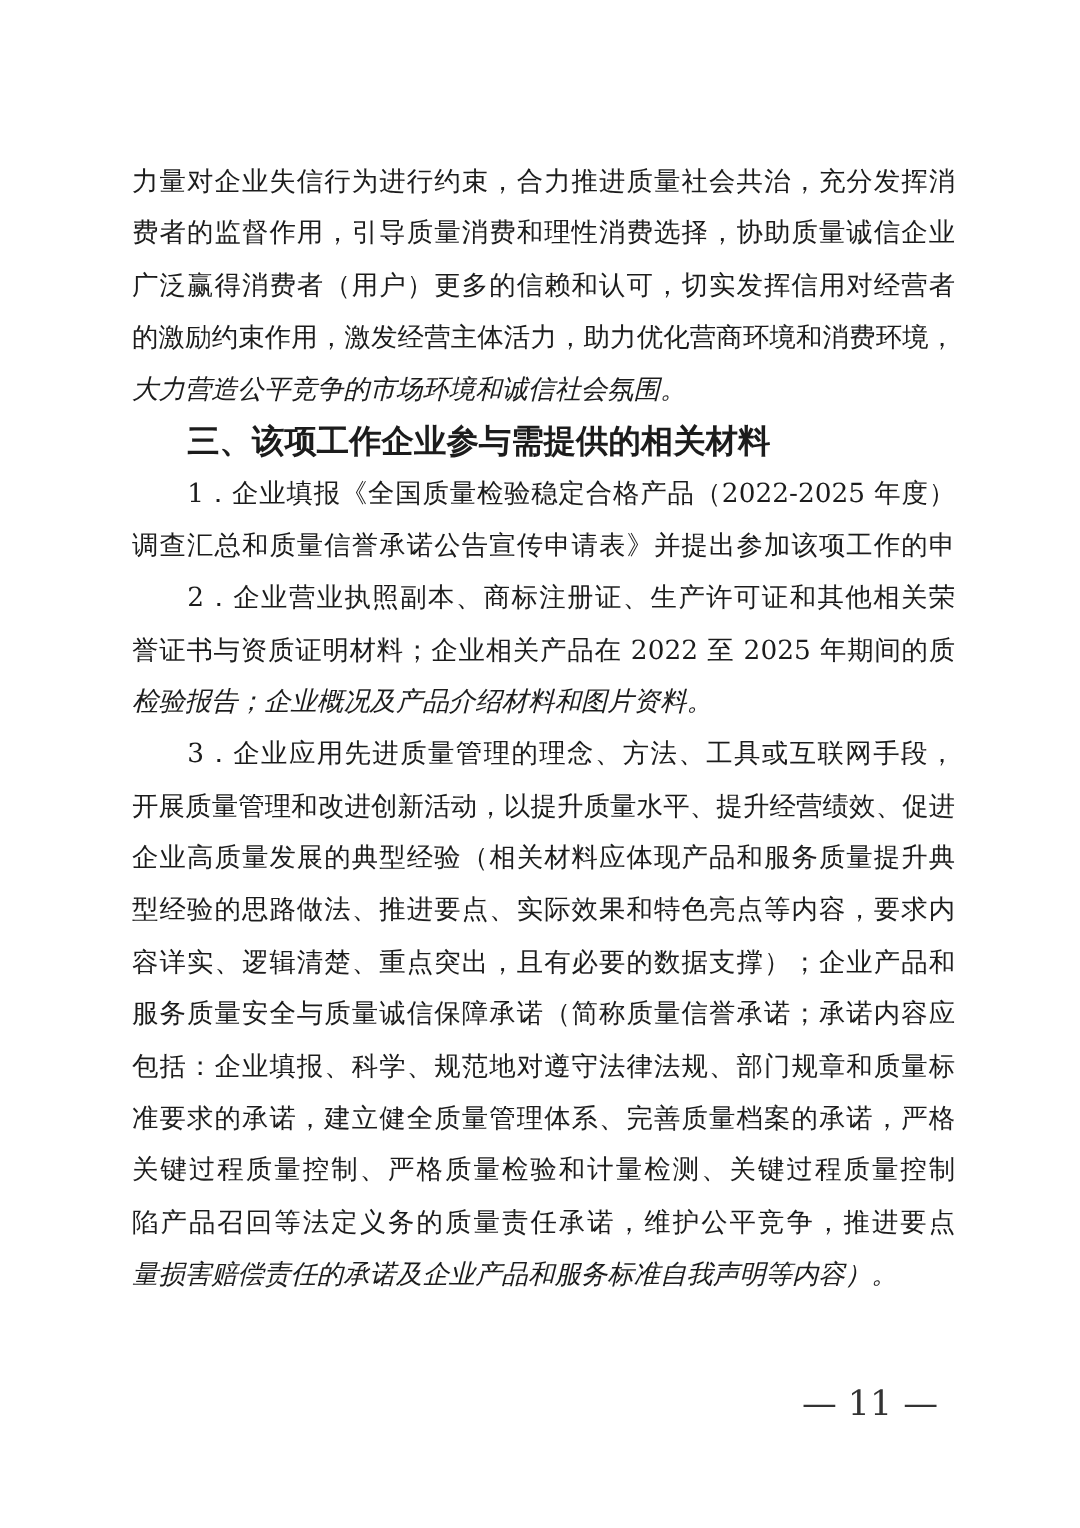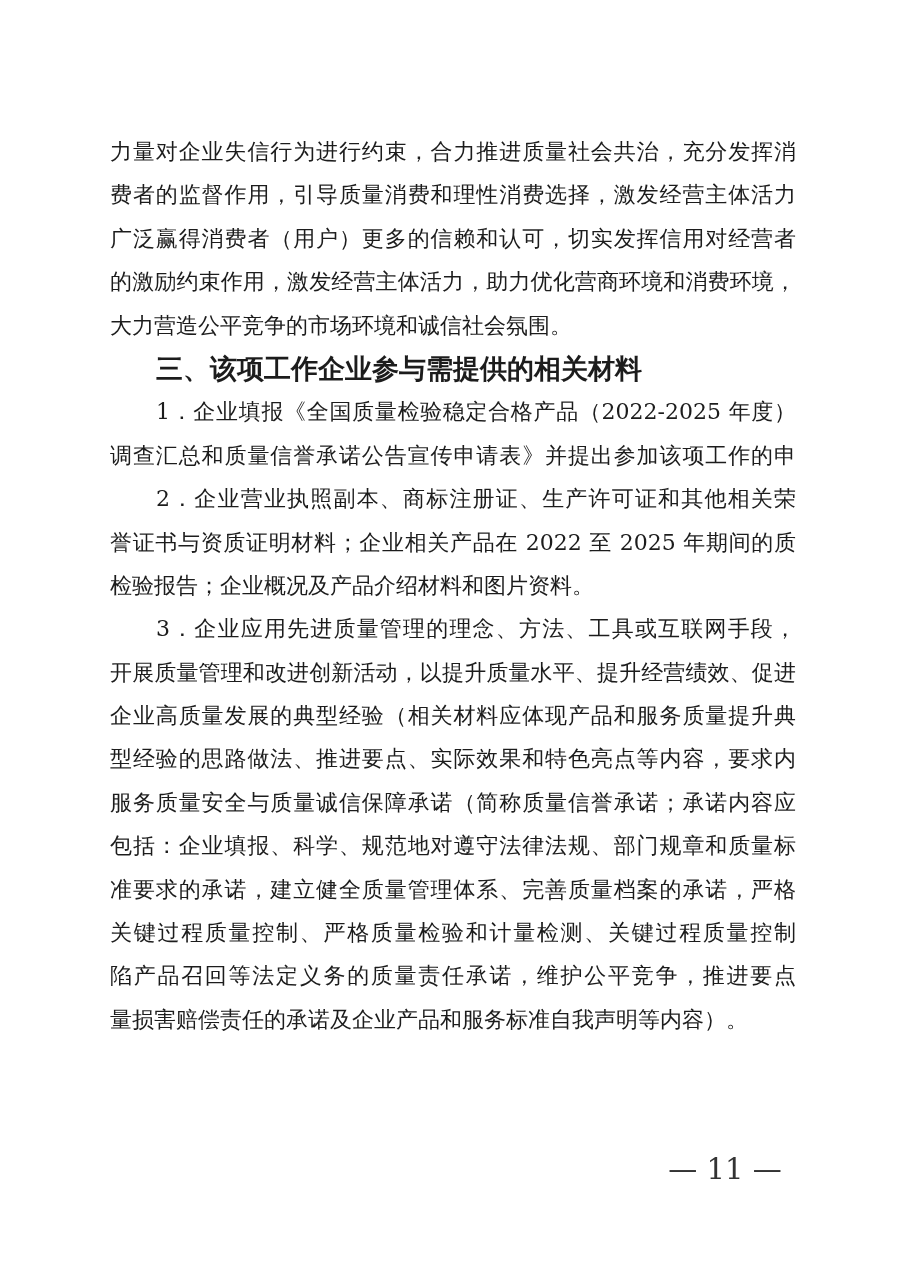--- a/index.html
+++ b/index.html
@@ -27,20 +27,21 @@
     line-height: 43.4px;
     font-size: 22px;
     text-align: justify;
     text-align-last: justify;
     text-justify: inter-character;
     overflow: hidden;
   }
   .line.para-end {
     text-align: left;
     text-align-last: left;
+    font-style: italic;
   }
   .line.indent {
     text-indent: 46px;
   }
   .line.heading {
     font-family: "DejaVu Sans", "Liberation Sans", sans-serif;
     font-weight: 700;
     font-size: 27px;
     text-align: left;
     text-align-last: left;
@@ -58,38 +59,39 @@
     font-family: "DejaVu Serif", "Liberation Serif", serif;
   }
 </style>
 </head>
 <body>
 
 <div class="page">
   <div class="content">
 
     <div class="line">力量对企业失信行为进行约束，合力推进质量社会共治，充分发挥消</div>
-    <div class="line">费者的监督作用，引导质量消费和理性消费选择，激发经营主体活力</div>
+    <div class="line">费者的监督作用，引导质量消费和理性消费选择，协助质量诚信企业</div>
     <div class="line">广泛赢得消费者（用户）更多的信赖和认可，切实发挥信用对经营者</div>
     <div class="line">的激励约束作用，激发经营主体活力，助力优化营商环境和消费环境，</div>
     <div class="line para-end">大力营造公平竞争的市场环境和诚信社会氛围。</div>
 
     <div class="line heading indent">三、该项工作企业参与需提供的相关材料</div>
 
     <div class="line indent">1．企业填报《全国质量检验稳定合格产品（2022-2025 年度）</div>
     <div class="line">调查汇总和质量信誉承诺公告宣传申请表》并提出参加该项工作的申请。</div>
 
     <div class="line indent">2．企业营业执照副本、商标注册证、生产许可证和其他相关荣</div>
     <div class="line">誉证书与资质证明材料；企业相关产品在 2022 至 2025 年期间的质量</div>
     <div class="line para-end">检验报告；企业概况及产品介绍材料和图片资料。</div>
 
     <div class="line indent">3．企业应用先进质量管理的理念、方法、工具或互联网手段，</div>
     <div class="line">开展质量管理和改进创新活动，以提升质量水平、提升经营绩效、促进</div>
     <div class="line">企业高质量发展的典型经验（相关材料应体现产品和服务质量提升典</div>
     <div class="line">型经验的思路做法、推进要点、实际效果和特色亮点等内容，要求内</div>
+    <div class="line">容详实、逻辑清楚、重点突出，且有必要的数据支撑）；企业产品和</div>
     <div class="line">服务质量安全与质量诚信保障承诺（简称质量信誉承诺；承诺内容应</div>
     <div class="line">包括：企业填报、科学、规范地对遵守法律法规、部门规章和质量标</div>
     <div class="line">准要求的承诺，建立健全质量管理体系、完善质量档案的承诺，严格</div>
     <div class="line">关键过程质量控制、严格质量检验和计量检测、关键过程质量控制</div>
     <div class="line">陷产品召回等法定义务的质量责任承诺，维护公平竞争，推进要点</div>
     <div class="line para-end">量损害赔偿责任的承诺及企业产品和服务标准自我声明等内容）。</div>
 
   </div>
 
   <div class="footer">— 11 —</div>

